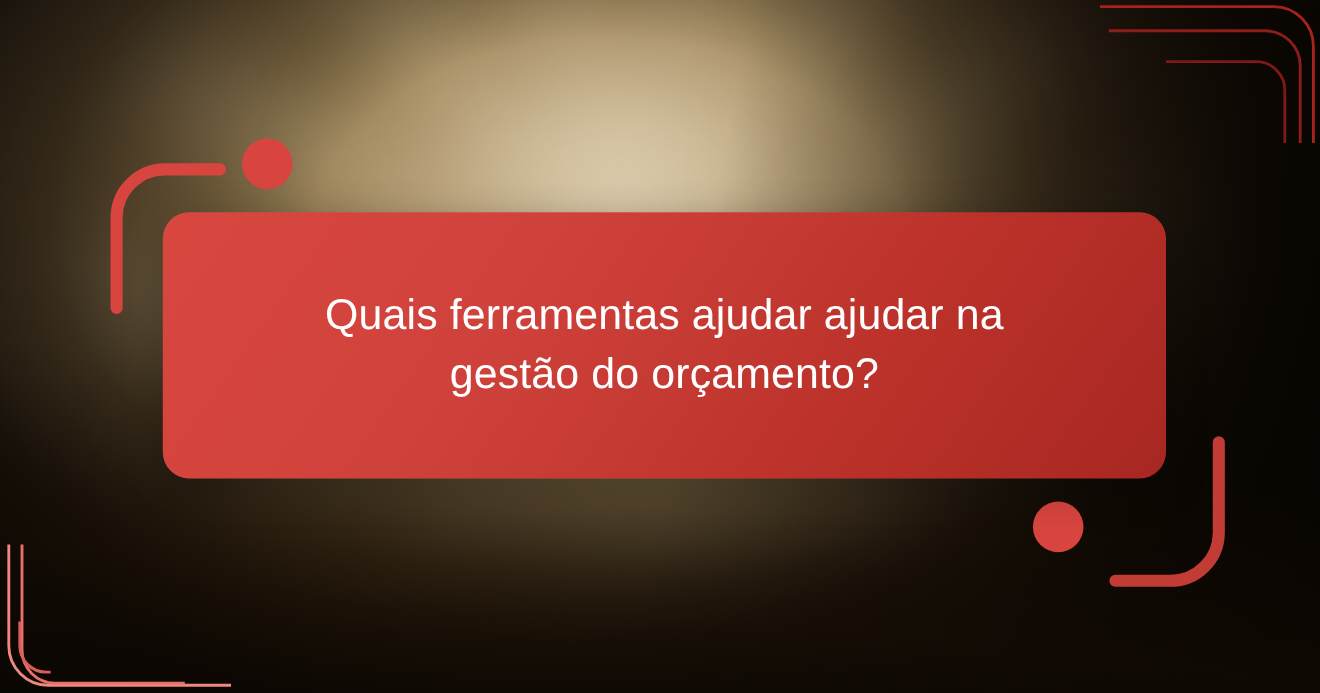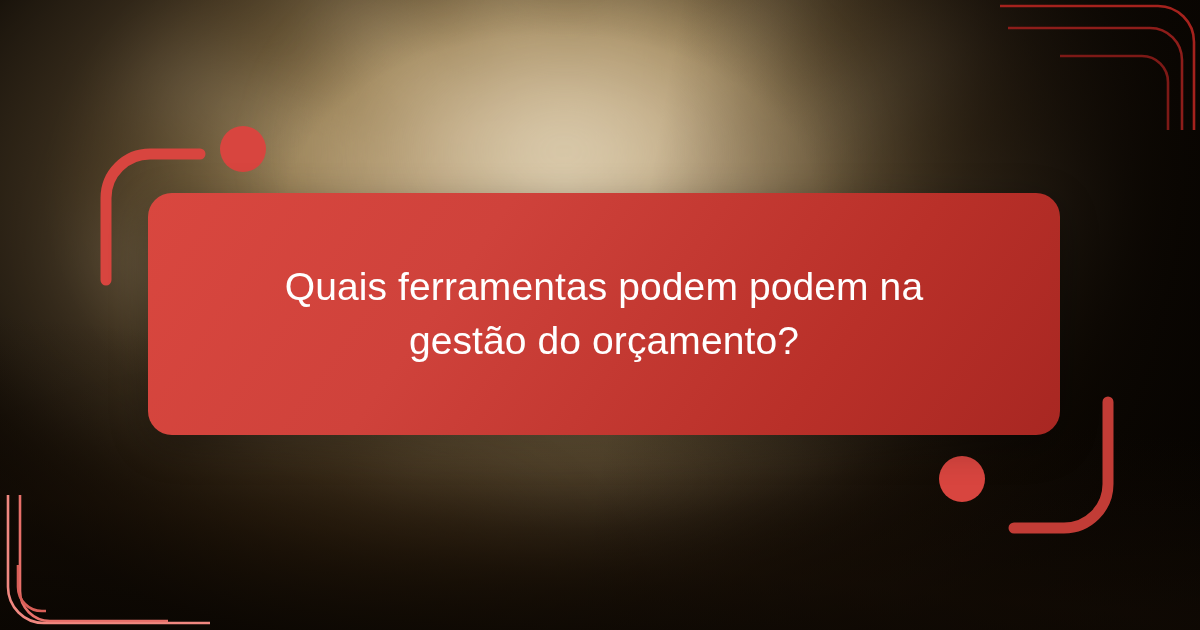--- a/index.html
+++ b/index.html
@@ -189,16 +189,16 @@
   <div class="bracket bracket-br">
     <svg width="120" height="145" viewBox="0 0 120 145" fill="none">
       <path d="M110 4 V86 A44 44 0 0 1 66 130 H16" stroke="#c23c36" stroke-width="11" stroke-linecap="round" fill="none"></path>
     </svg>
   </div>
 
   <div class="dot dot-top"></div>
   <div class="dot dot-bottom"></div>
 
   <div class="card">
-    <div class="card-text">Quais ferramentas podem podem na gestão do orçamento?</div>
+    <div class="card-text">Quais ferramentas ajudar ajudar na gestão do orçamento?</div>
   </div>
 
 </div>
 
 </body></html>

